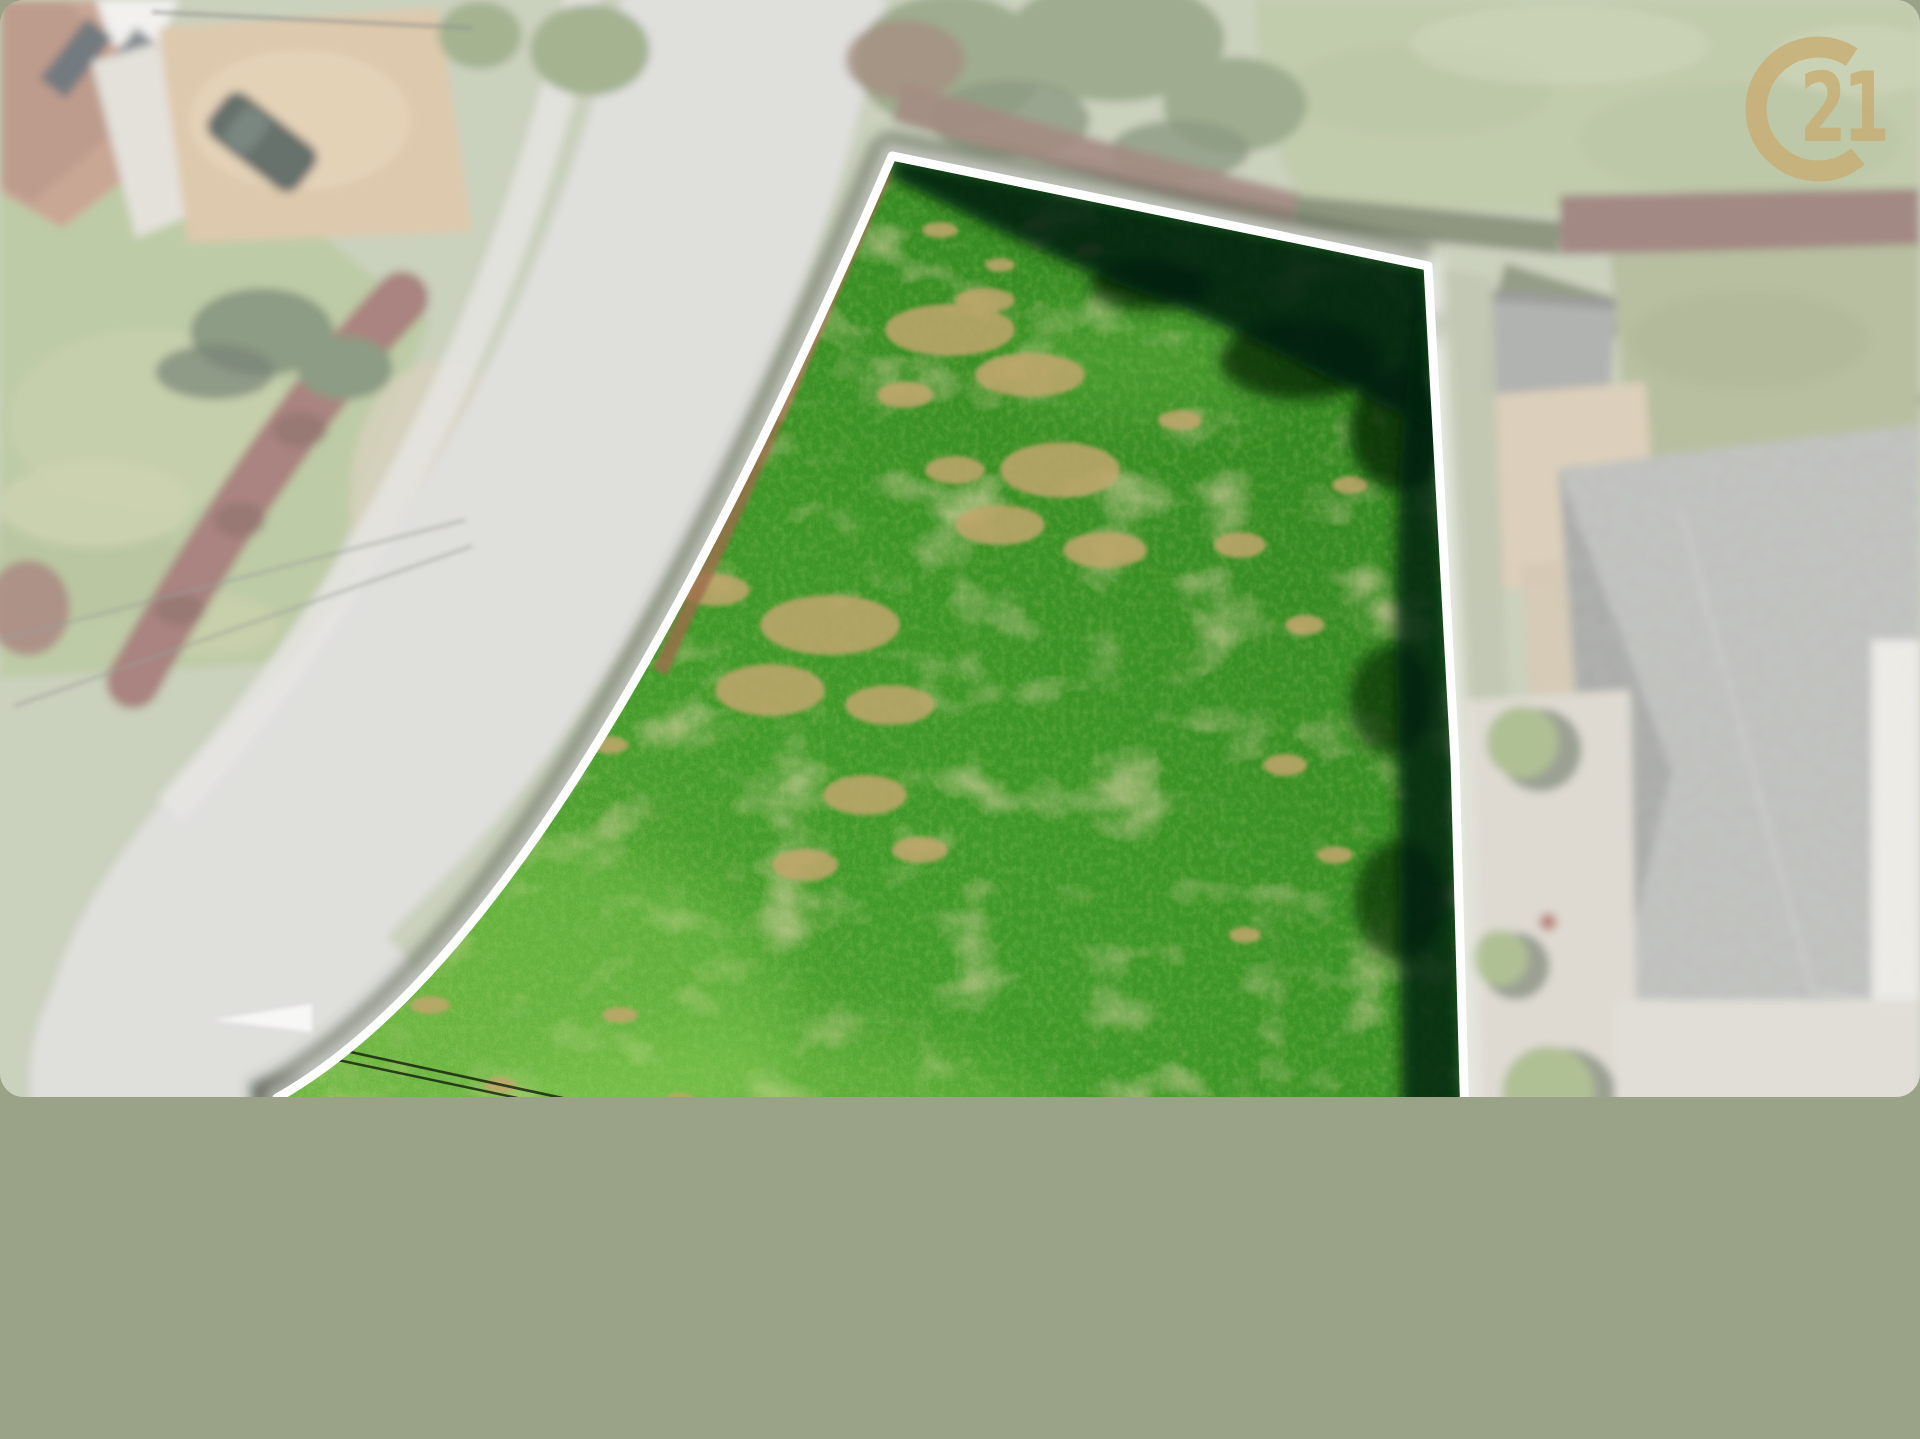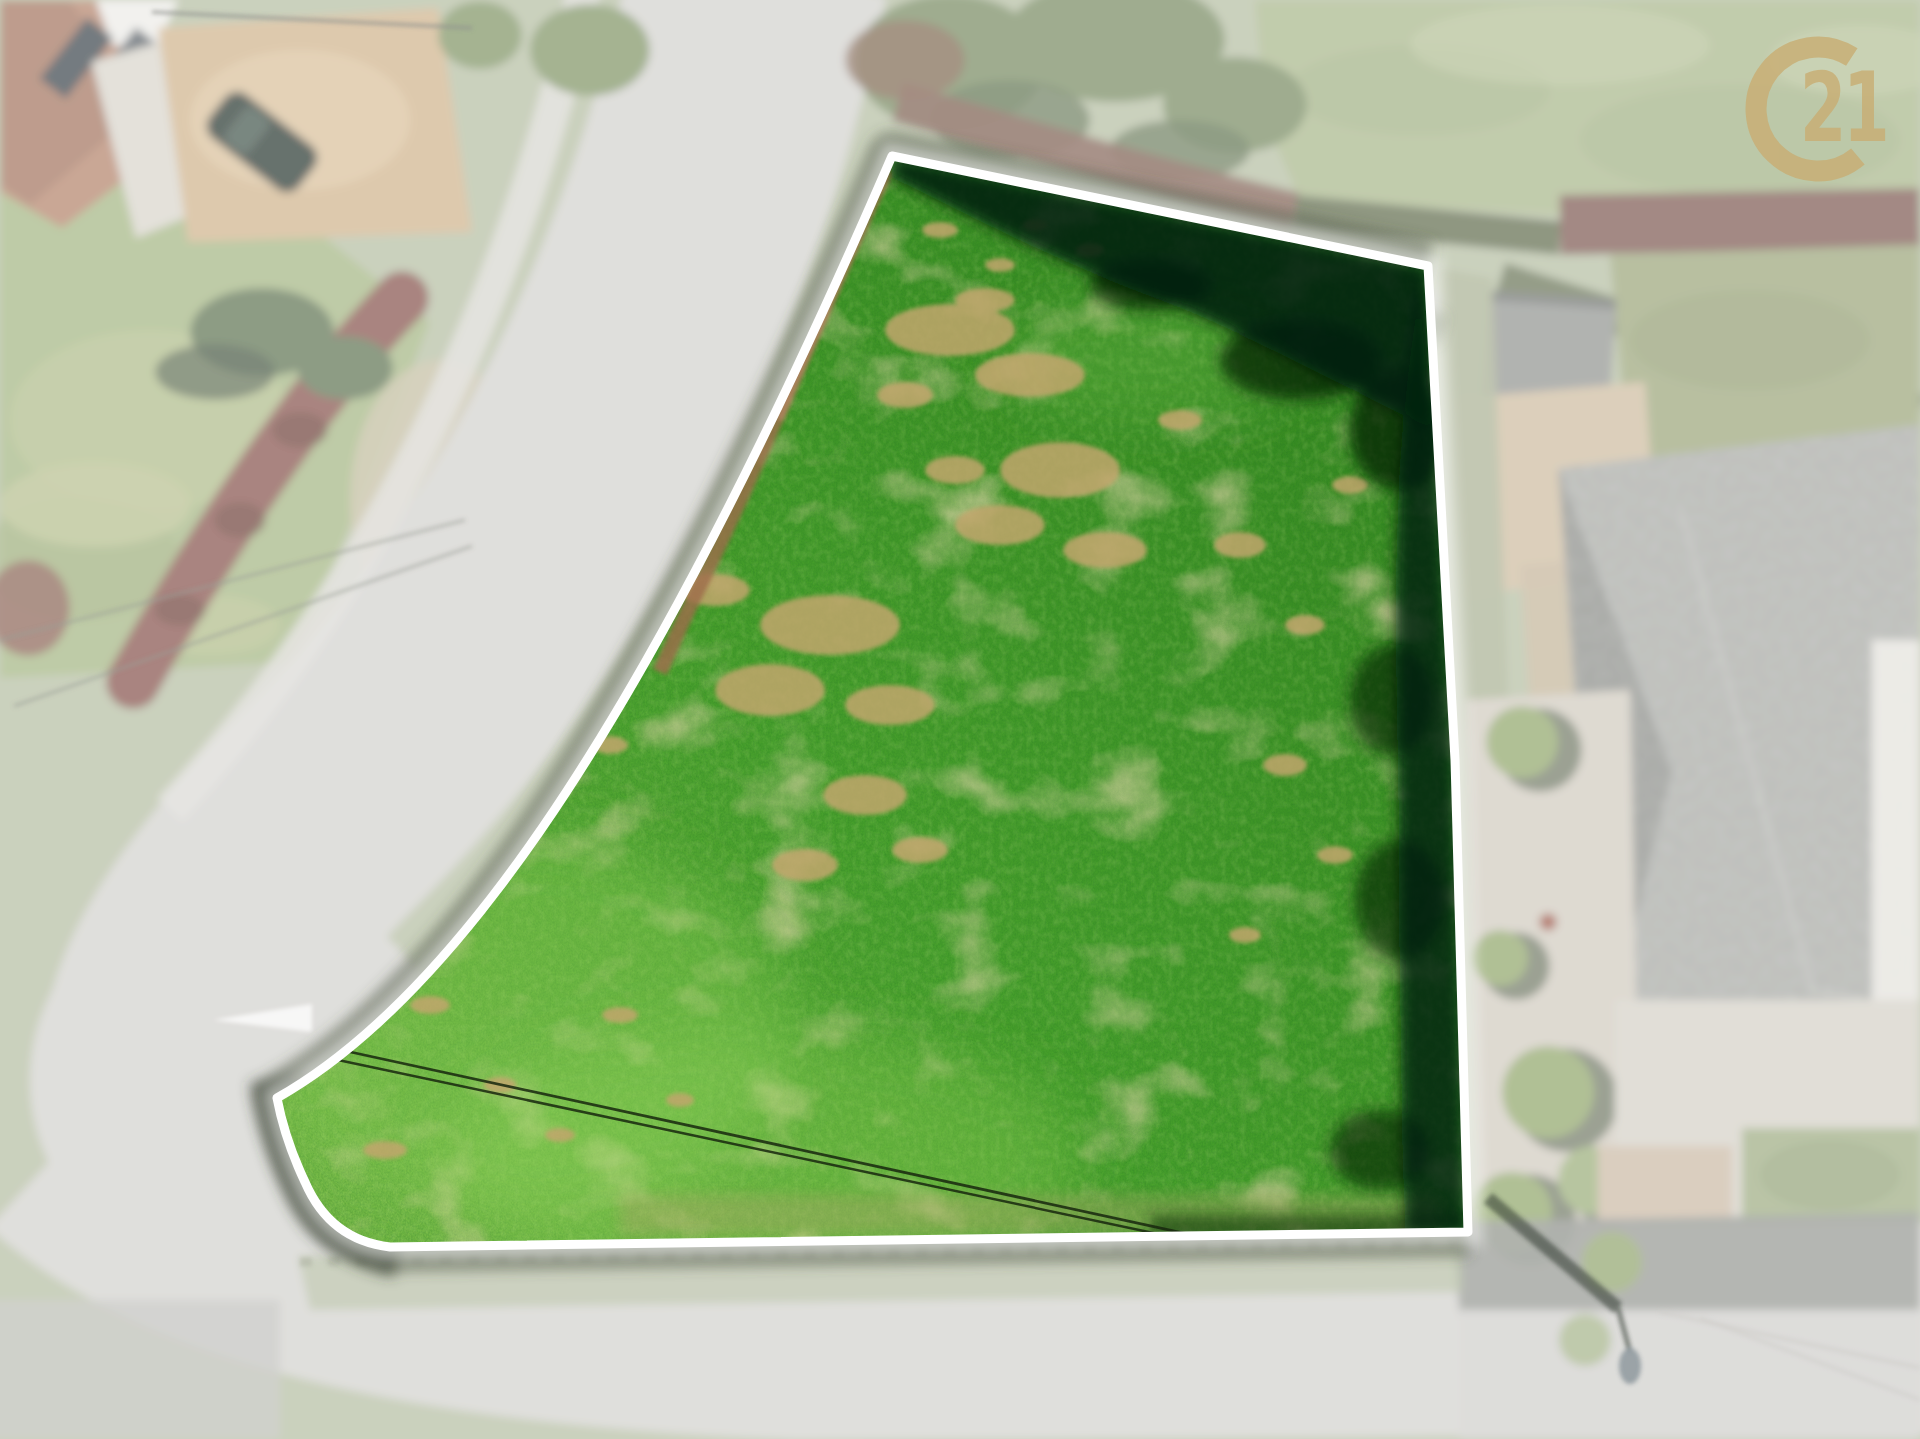--- a/index.html
+++ b/index.html
@@ -1,16 +1,16 @@
 <!DOCTYPE html>
 <html style="--outline: #ffffff; --gold: #c9ad72; --grass-light: #7ec04a; --grass-mid: #4aa42c; --grass-dark: #35881f; --dry-patch: #c2a66d; --hedge-shadow: #062009; --road: #d2d1cd; --bg-base: #b4bda1; --veil: #ffffff;"><head>
 <meta charset="utf-8">
 <style>
   html,body{margin:0;padding:0;background:#9aa287;}
-  .stage{position:relative;width:1920px;height:1439px;overflow:hidden;background:var(--bg-base,#b4bda1);}
+  .stage{position:relative;width:1920px;height:1097px;overflow:hidden;background:var(--bg-base,#b4bda1);border-radius:24px;}
   .stage svg{position:absolute;left:0;top:0;display:block;}
   .logo-text{font-family:"DejaVu Sans","Liberation Sans",sans-serif;font-weight:bold;font-size:96px;letter-spacing:-5px;}
 </style>
 </head>
 <body>
 
 <div class="stage">
 <svg width="1920" height="1439" viewBox="0 0 1920 1439" xmlns="http://www.w3.org/2000/svg">
   <defs>
     <path id="plotPath" d="M 892 156 L 1428 266 L 1455 760 L 1468 1232 L 390 1247 Q 330 1240 305 1182 Q 285 1140 277 1098 C 450 1000 640 740 892 156 Z"></path>

